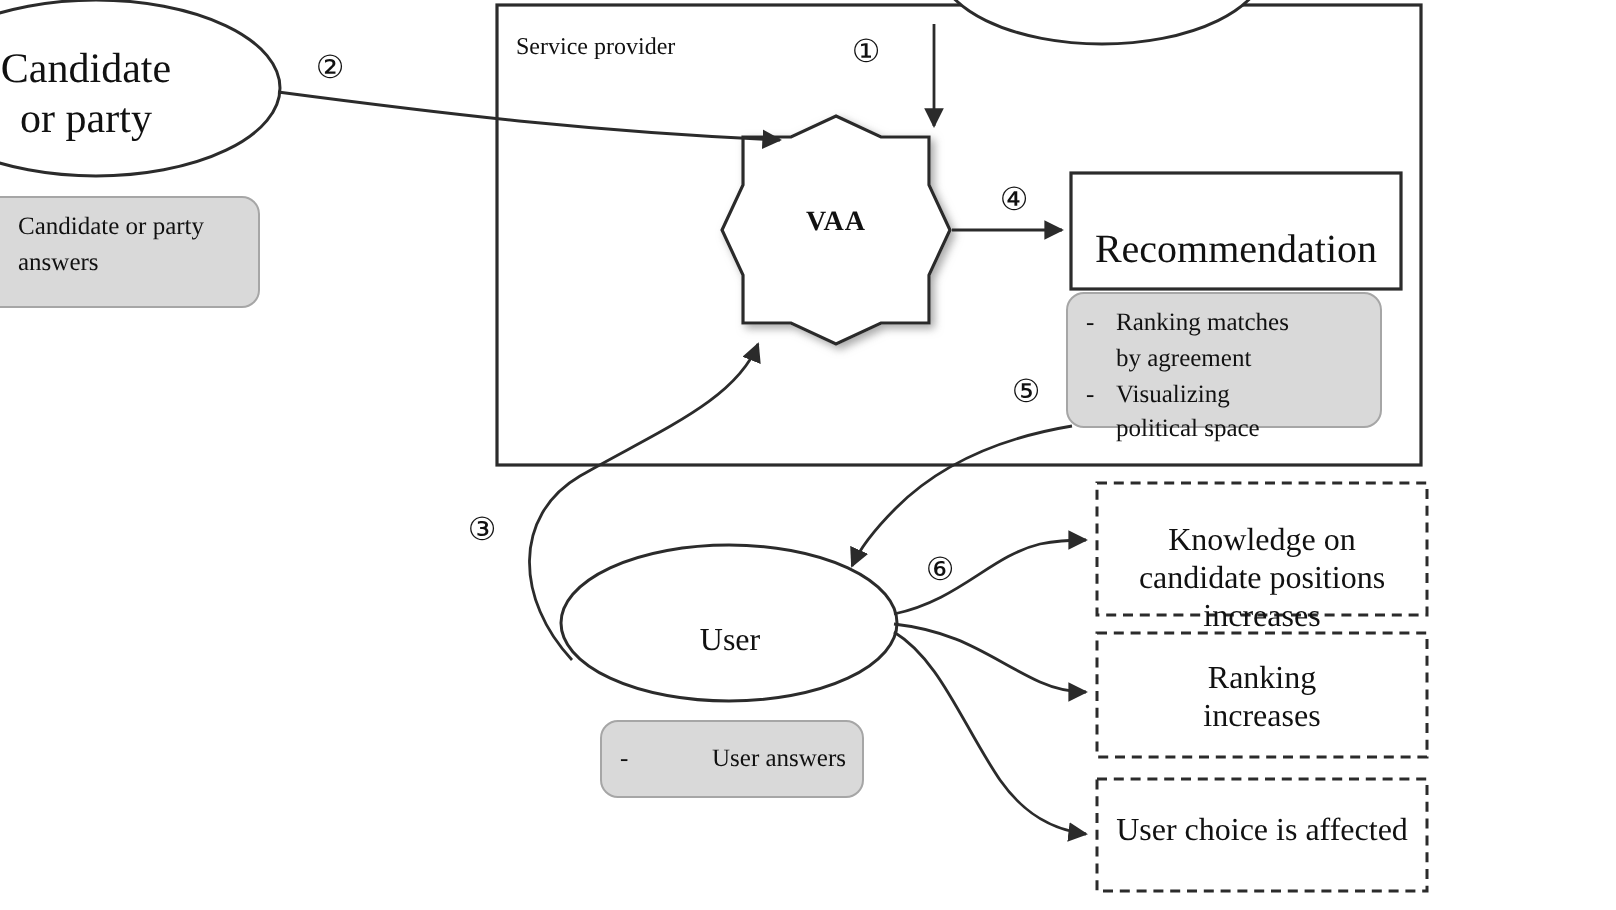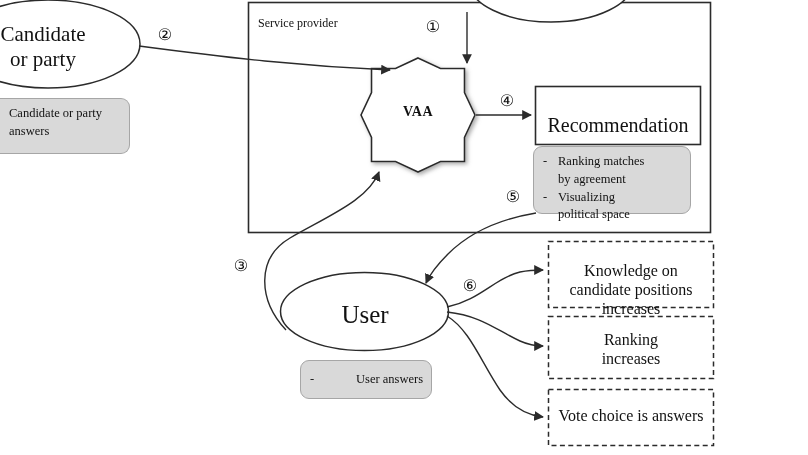--- a/index.html
+++ b/index.html
@@ -29,21 +29,22 @@
     line-height: 1.18;
     color: #111111;
     white-space: pre-line;
   }
 
   
   .node-label-lg {
     font-size: 21px;
   }
   .node-label-md {
-    font-size: 25px;
+    font-size: 16px;
+    margin-top: 12px;
   }
   .star-label {
     font-size: 14px;
     font-weight: bold;
     letter-spacing: 0.5px;
   }
   .box-title {
     font-size: 20px;
     margin-top: 10px;
   }
@@ -169,21 +170,21 @@
 
   <div class="txt node-label-md" style="left:305px; top:300px; width:120px;">User</div>
 
   <div class="txt outcome-label" style="left:550px; top:250px; width:162px;margin-top:12px;">Knowledge  on
 candidate positions
 increases</div>
 
   <div class="txt outcome-label" style="left:550px; top:331px; width:162px;">Ranking
 increases</div>
 
-  <div class="txt outcome-label" style="left:550px; top:407px; width:162px;">Vote choice is answers</div>
+  <div class="txt outcome-label" style="left:550px; top:407px; width:162px;">User choice is affected</div>
 
   <div class="txt circ-num" style="left:421px; top:18px; width:24px;">①</div>
 
   <div class="txt circ-num" style="left:153px; top:26px; width:24px;">②</div>
 
   <div class="txt circ-num" style="left:229px; top:257px; width:24px;">③</div>
 
   <div class="txt circ-num" style="left:495px; top:92px; width:24px;">④</div>
 
   <div class="txt circ-num" style="left:501px; top:188px; width:24px;">⑤</div>

